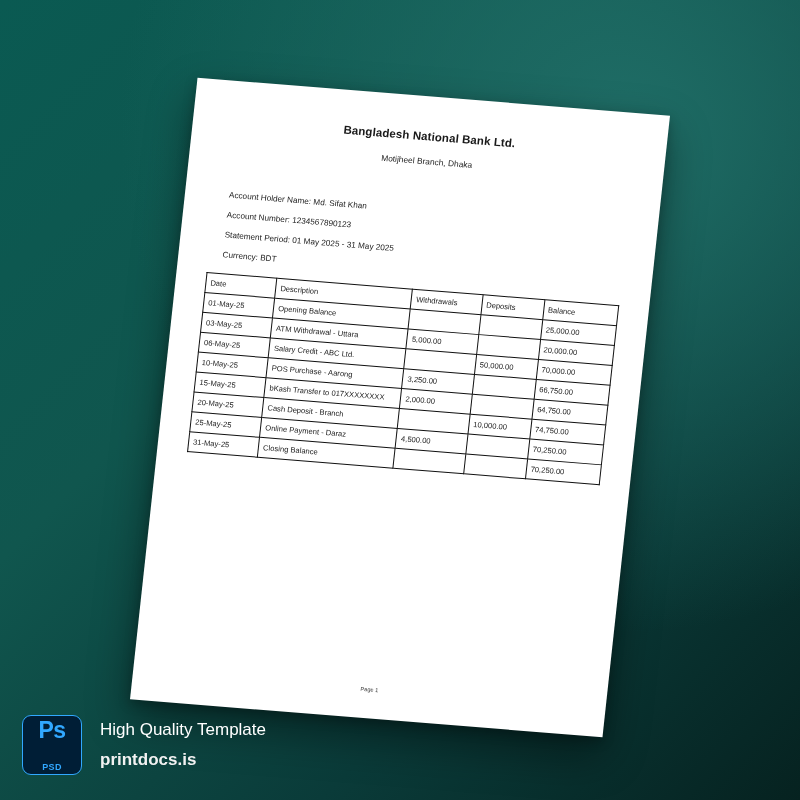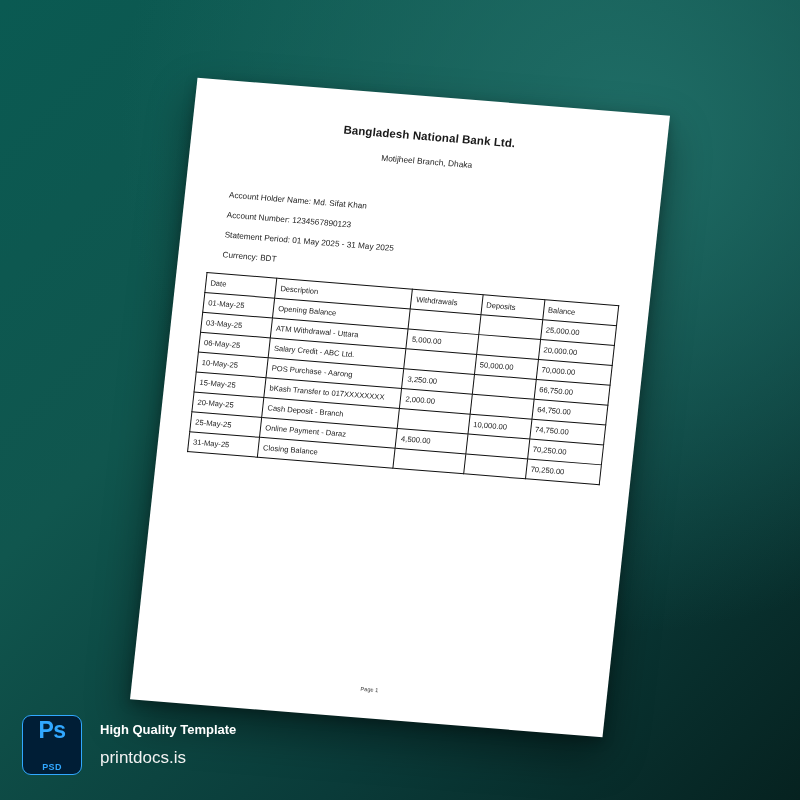--- a/index.html
+++ b/index.html
@@ -143,28 +143,28 @@
     letter-spacing: -0.5px;
   }
   #ps-badge .ps-sub {
     font-size: 9px;
     font-weight: bold;
     margin-top: 20px;
     letter-spacing: 0.4px;
   }
   #footer-text { color: #ffffff; }
   #footer-title {
-    font-size: 13px;
-    font-weight: bold;
+    font-size: 17px;
+    font-weight: normal;
     line-height: 1.15;
     margin-bottom: 10px;
   }
   #footer-sub {
     font-size: 17px;
-    font-weight: normal;
+    font-weight: bold;
     line-height: 1.15;
     color: #f2f2f2;
   }
 </style>
 </head>
 <body>
 
 <div id="stage">
 
   <div id="paper-wrap">

